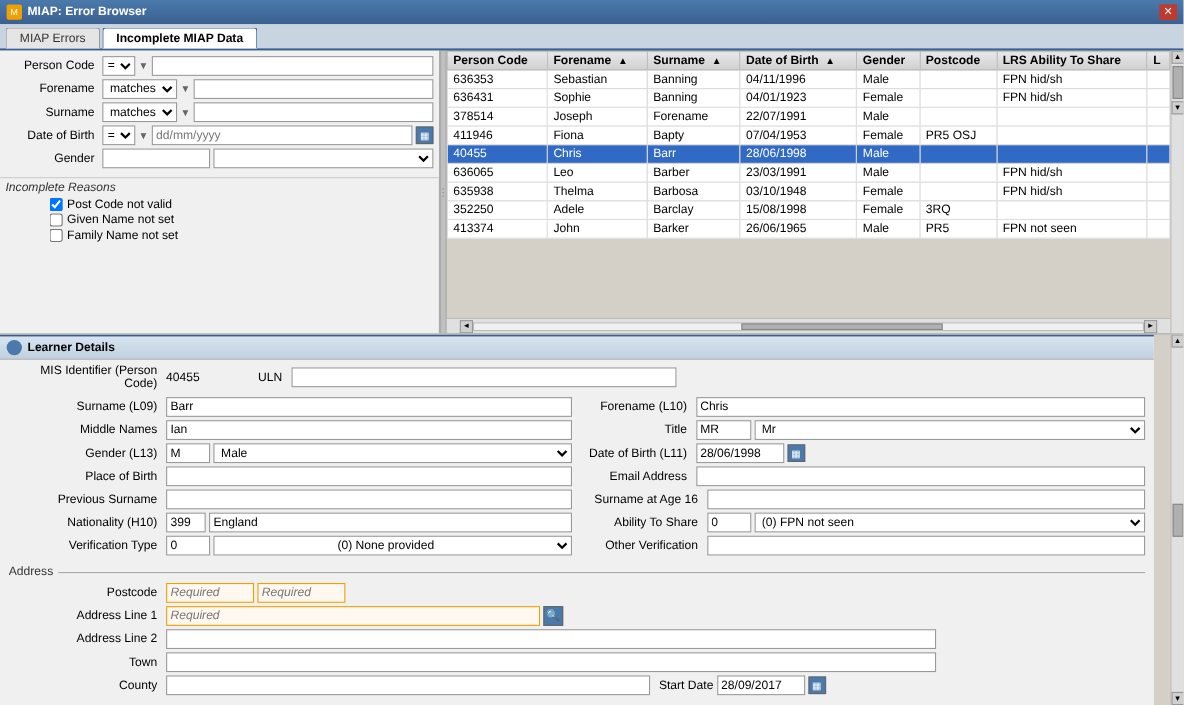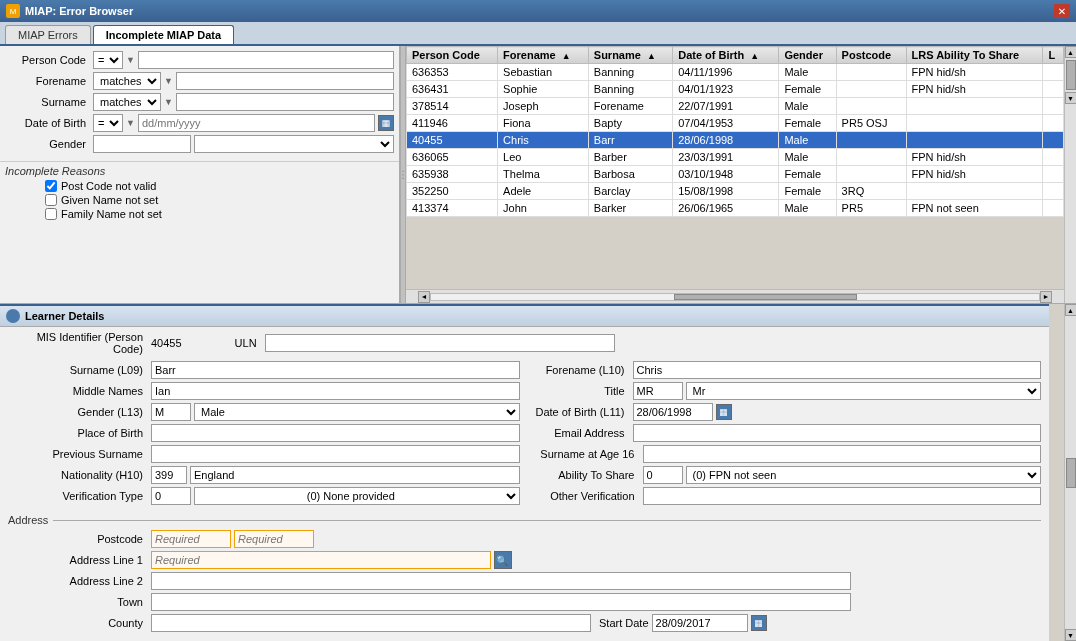--- a/index.html
+++ b/index.html
@@ -706,21 +706,21 @@
 
           <div style="display:flex; align-items:center; gap:3px; margin-bottom:3px;">
             <span class="form-label">Town</span>
             <input class="form-input" type="text" style="width: 700px;">
           </div>
 
           <div style="display:flex; align-items:center; gap:3px; margin-bottom:3px;">
             <span class="form-label">County</span>
             <input class="form-input" type="text" style="width: 440px;">
             <span style="font-size:11px; padding-left:5px; white-space:nowrap;">Start Date</span>
-            <input class="form-input" type="text" value="28/09/2017" style="width: 96px;">
+            <input class="form-input" type="text" value="28/09/2017" style="width: 80px;">
             <div class="cal-icon">▦</div>
           </div>
         </div>
 
       </div>
 
       <div class="scrollbar-v">
         <div class="scrollbar-btn">▲</div>
         <div style="flex:1; background:#e0e0e0;"></div>
         <div class="scrollbar-thumb"></div>

